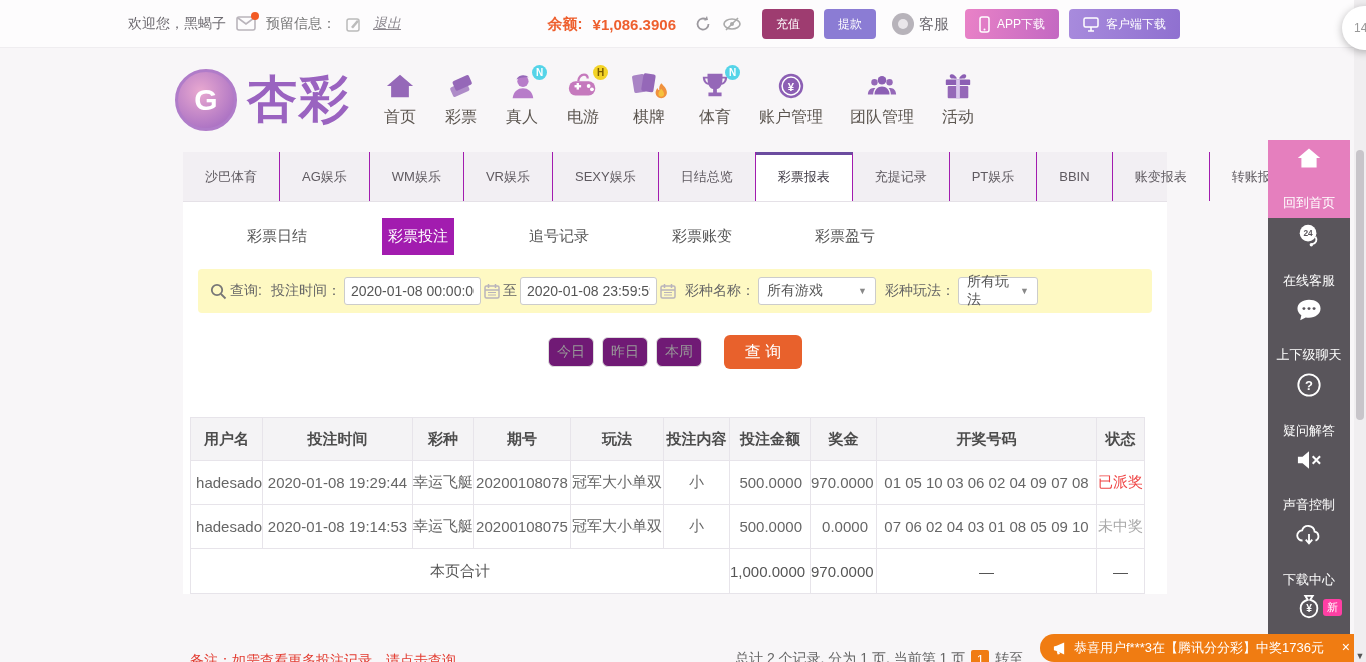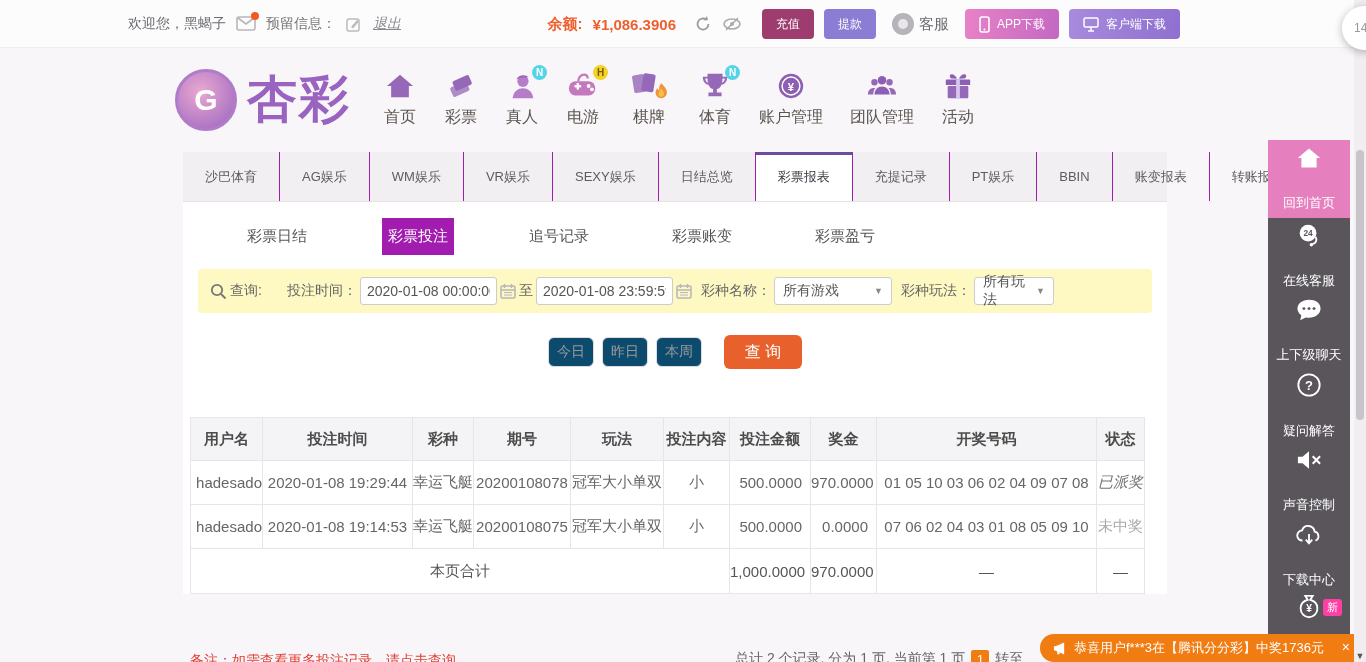--- a/index.html
+++ b/index.html
@@ -53,29 +53,29 @@
 
   .search-bar { margin:2px 15px 0; height:44px; background:#fef9c3; border-radius:4px; display:flex; align-items:center; gap:3px; padding:0 12px; font-size:14px; color:#666; }
   .fld { height:28px; background:#fff; border:1px solid #ccc; border-radius:3px; font-size:14px; color:#555; }
   input.fld { width:137px; padding:0 6px; font-family:inherit; }
   .sel { display:flex; align-items:center; justify-content:space-between; padding:0 8px; cursor:pointer; }
   .sel-game { width:118px; }
   .sel-play { width:80px; }
   .caret { font-size:9px; color:#888; }
 
   .quick-row { margin-top:22px; display:flex; justify-content:center; align-items:center; gap:8px; }
-  .quick-btn { width:46px; height:30px; border:1px solid #ddd; border-radius:6px; background:#0c4a6e; color:#999; font-size:14px; display:flex; align-items:center; justify-content:center; cursor:pointer; }
+  .quick-btn { width:46px; height:30px; border:1px solid #ddd; border-radius:6px; background:#701a75; color:#999; font-size:14px; display:flex; align-items:center; justify-content:center; cursor:pointer; }
   .search-btn { width:78px; height:34px; background:#e8612c; border-radius:6px; color:#fff; font-size:16px; display:flex; align-items:center; justify-content:center; margin-left:14px; cursor:pointer; }
 
   table.report { margin:48px 7px 0; width:954px; border-collapse:collapse; font-size:15px; table-layout:fixed; }
   .report th { height:43px; background:#f4f3f5; border:1px solid #e7e4ea; color:#4c4c4c; font-weight:bold; font-size:15px; }
   .report td { height:44px; border:1px solid #e7e4ea; text-align:center; color:#666; overflow:hidden; white-space:nowrap; }
   .report td.c-user { text-align:right; }
   .report td.num { text-align:right; padding-right:8px; }
-  .report td.paid { color:#737373;font-style:italic; }
+  .report td.paid { color:#ef4444; }
   .report td.lost { color:#a9a9a9; }
   .report tfoot td { height:45px; color:#555; }
 
   
   .note { position:absolute; left:190px; top:652px; font-size:14px; color:#e23b30; z-index:6; white-space:nowrap; }
   .pagination { position:absolute; left:735px; top:650px; display:flex; align-items:center; gap:6px; font-size:14px; color:#666; z-index:6; white-space:nowrap; }
   .page-box { width:18px; height:18px; background:#f07c12; color:#fff; border-radius:2px; font-size:13px; display:flex; align-items:center; justify-content:center; }
 
   
   .notice { position:absolute; left:1040px; top:634px; width:326px; height:28px; background:#f07c12; border-radius:14px 0 0 14px; display:flex; align-items:center; gap:7px; padding:0 26px 0 12px; color:#fff; font-size:13px; z-index:30; white-space:nowrap; }
@@ -293,21 +293,21 @@
     </div>
 
   <div class="search-bar">
     <span>
       <svg width="17" height="17" viewBox="0 0 17 17">
           <circle cx="7" cy="7" r="5.2" fill="none" stroke="#777" stroke-width="1.8"></circle>
           <path d="M11 11l4.5 4.5" stroke="#777" stroke-width="1.8"></path>
         </svg>
     </span>
     <span>查询:</span>
-    <span style="margin-left:22px;">投注时间：</span>
+    <span style="margin-left:6px;">投注时间：</span>
     <input class="fld" value="2020-01-08 00:00:00" style="">
     <span>
       <svg width="16" height="16" viewBox="0 0 16 16">
           <rect x="1" y="3" width="14" height="12" rx="1.5" fill="none" stroke="#b9b4bb" stroke-width="1.5"></rect>
           <path d="M4.5 1v4M11.5 1v4M1 7h14" stroke="#b9b4bb" stroke-width="1.5"></path>
           <path d="M4 9.5h8M4 12h8" stroke="#b9b4bb" stroke-width="1.2"></path>
         </svg>
     </span>
     <span>至</span>
     <input class="fld" value="2020-01-08 23:59:59" style="">

